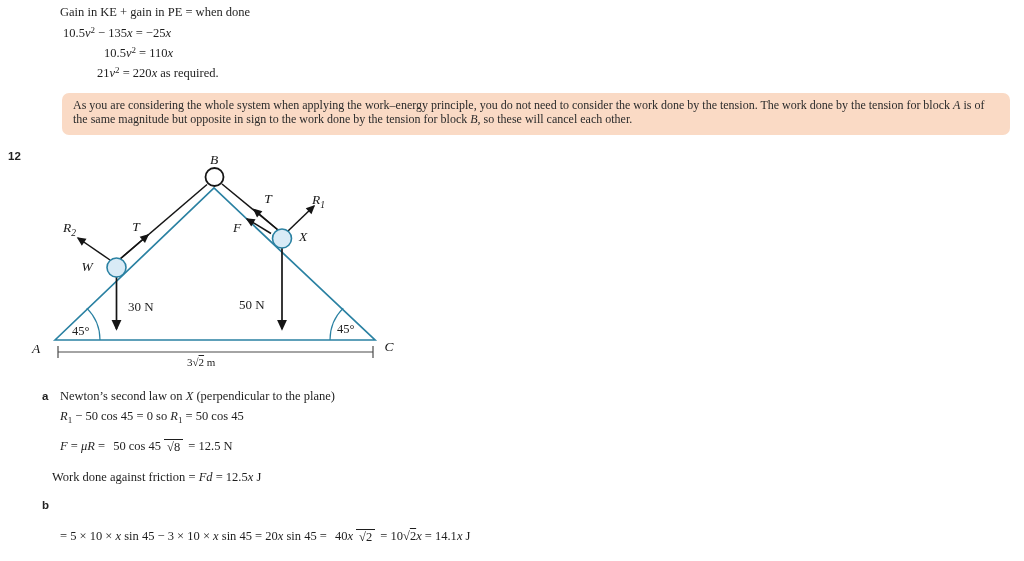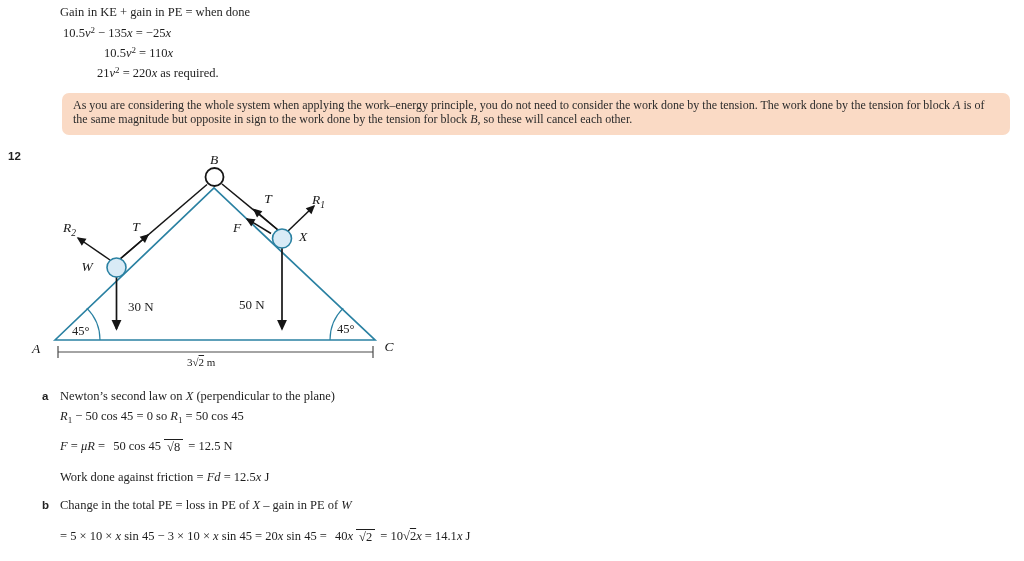--- a/index.html
+++ b/index.html
@@ -114,24 +114,23 @@
   <div class="line" style="left:60px; top:389px;"><span>Newton’s second law on </span><span class="it">X</span><span> (perpendicular to the plane)</span></div>
   <div class="line" style="left:60px; top:409px;"><span class="it">R</span><span class="sub">1</span><span> − 50 cos 45 = 0 so </span><span class="it">R</span><span class="sub">1</span><span> = 50 cos 45</span></div>
   <div class="line mathline" style="left:60px; top:428px; height:36px;">
       <span class="it">F</span>
       <span> = </span>
       <span class="it">μR</span>
       <span> = </span>
       <span class="frac"><span class="num"><span>50 cos 45</span></span><span class="den"><span class="sqrt"><span>√</span><span class="radbody"><span>8</span></span></span></span></span>
       <span> = 12.5 N</span>
     </div>
-  <div class="line" style="left:60px; top:470px;"><span>Work done against friction = </span><span class="it">Fd</span><span> = 12.5</span><span class="it">x</span><span> J</span></div>
+  <div class="line" style="left:52px; top:470px;"><span>Work done against friction = </span><span class="it">Fd</span><span> = 12.5</span><span class="it">x</span><span> J</span></div>
 
   <div class="plabel" style="left:42px; top:499px;">b</div>
-  <div class="line" style="left:60px; top:498px;"><span>Change in the total PE = loss in PE of </span><span class="it">X</span><span> – gain in PE of </span><span class="it">W</span></div>
   <div class="line mathline" style="left:60px; top:518px; height:36px;">
       <span>= 5 × 10 × </span>
       <span class="it">x</span>
       <span> sin 45 − 3 × 10 × </span>
       <span class="it">x</span>
       <span> sin 45 = 20</span>
       <span class="it">x</span>
       <span> sin 45 = </span>
       <span class="frac"><span class="num"><span>40</span><span class="it">x</span></span><span class="den"><span class="sqrt"><span>√</span><span class="radbody"><span>2</span></span></span></span></span>
       <span> = 10</span>

